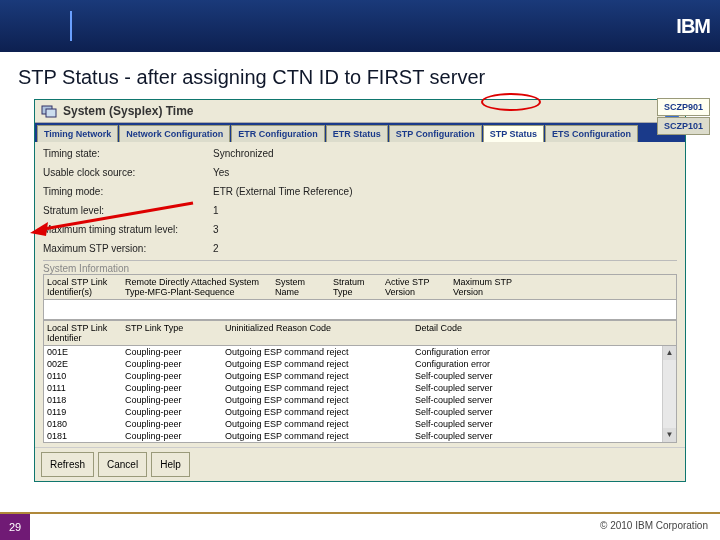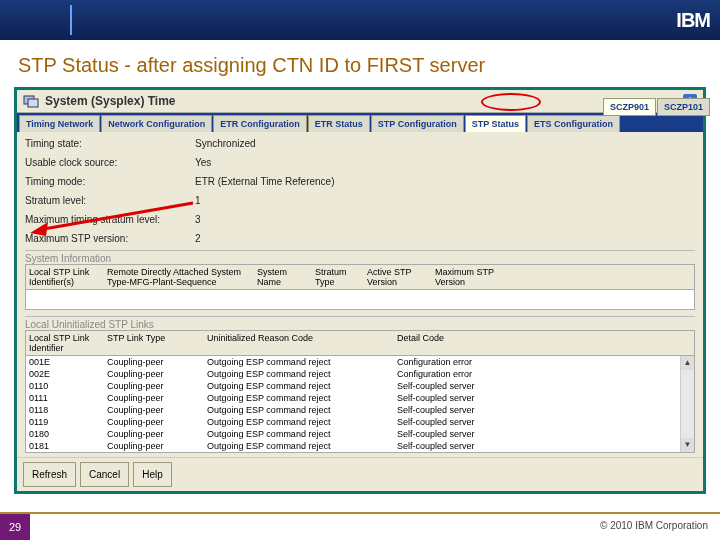--- a/index.html
+++ b/index.html
@@ -1,29 +1,29 @@
 <!DOCTYPE html>
 <html><head>
 <meta charset="utf-8">
 <style>
   * { box-sizing: border-box; margin: 0; padding: 0; }
   body { width: 720px; height: 540px; font-family: Arial, sans-serif; background: #fff; position: relative; overflow: hidden; }
-  .topbar { height: 40px; background: linear-gradient(#1a3a7a,#0d2050); display: flex; align-items: center; justify-content: space-between; padding: 0 10px; }
+  .topbar { height: 52px; background: linear-gradient(#1a3a7a,#0d2050); display: flex; align-items: center; justify-content: space-between; padding: 0 10px; }
   .topbar .stripe { width: 2px; height: 30px; background: #6aa0ff; margin-left: 60px; }
   .ibm-logo { color: #fff; font-weight: bold; font-size: 20px; letter-spacing: -1px; font-family: 'Arial Black', sans-serif; }
-  .slide-title { color: #a16207; font-size: 20px; padding: 14px 18px 10px 18px; }
-  .window { margin: 0 14px; border: 3px solid #0f766e; background: #ece9d8; font-size: 10px; }
+  .slide-title { color: #0f172a; font-size: 20px; padding: 14px 18px 10px 18px; }
+  .window { margin: 0 34px; border: 1px solid #0f766e; background: #ece9d8; font-size: 10px; }
   .win-title { display: flex; align-items: center; gap: 6px; padding: 3px 6px; background: #ece9d8; border-bottom: 1px solid #aaa; }
   .win-title .icon { width: 16px; height: 16px; }
   .win-title-text { font-weight: bold; font-size: 12px; color: #333; }
   .info-i { margin-left: auto; width: 14px; height: 14px; background: #3a6fcf; color: #fff; text-align: center; line-height: 14px; font-size: 10px; font-family: Georgia, serif; border-radius: 2px; }
   .tabrow { display: flex; background: #1a3a8a; padding: 2px 2px 0 2px; gap: 1px; position: relative; }
   .tab { background: #dcdccc; color: #1a3a8a; font-size: 9px; font-weight: bold; padding: 3px 6px; border: 1px solid #9a9a7a; border-bottom: none; cursor: pointer; }
   .tab.active { background: #fffff0; }
-  .sidecol { position: absolute; right: 10px; top: 98px; display: flex; flex-direction: row; gap: 1px; }
+  .sidecol { position: absolute; right: 10px; top: 98px; display: flex; flex-direction: column; gap: 1px; }
   .sidetab { background: #dcdccc; color: #1a3a8a; font-size: 9px; font-weight: bold; padding: 3px 6px; border: 1px solid #9a9a7a; cursor: pointer; }
   .sidetab.active { background: #fffff0; }
   .panel { background: #ece9d8; padding: 6px 8px 4px 8px; position: relative; }
   .kv { display: grid; grid-template-columns: 170px 1fr; row-gap: 8px; font-size: 10px; color: #222; }
   .fieldset-label { color: #888; font-size: 10px; margin-top: 6px; border-top: 1px solid #bbb; padding-top: 2px; }
   .sys-head { display: grid; grid-template-columns: 78px 150px 58px 52px 68px 80px; background: #ece9d8; border: 1px solid #aaa; font-size: 9px; }
   .sys-head > div { padding: 2px 3px; }
   .sys-body { height: 20px; background: #fff; border: 1px solid #aaa; border-top: none; }
   .uninit-head { display: grid; grid-template-columns: 78px 100px 190px 120px; border: 1px solid #aaa; background: #ece9d8; font-size: 9px; }
   .uninit-head > div { padding: 2px 3px; }
@@ -86,21 +86,20 @@
     <div class="fieldset-label">System Information</div>
     <div class="sys-head">
       <div>Local STP Link Identifier(s)</div>
       <div>Remote Directly Attached System Type-MFG-Plant-Sequence</div>
       <div>System Name</div>
       <div>Stratum Type</div>
       <div>Active STP Version</div>
       <div>Maximum STP Version</div>
     </div>
     <div class="sys-body"></div>
-    <div class="fieldset-label">Local Uninitialized STP Links</div>
     <div class="uninit-head">
       <div>Local STP Link Identifier</div>
       <div>STP Link Type</div>
       <div>Uninitialized Reason Code</div>
       <div>Detail Code</div>
     </div>
     <div class="uninit-body">
       <div id="uninit-rows">
           <div class="row">
             <div>001E</div>

